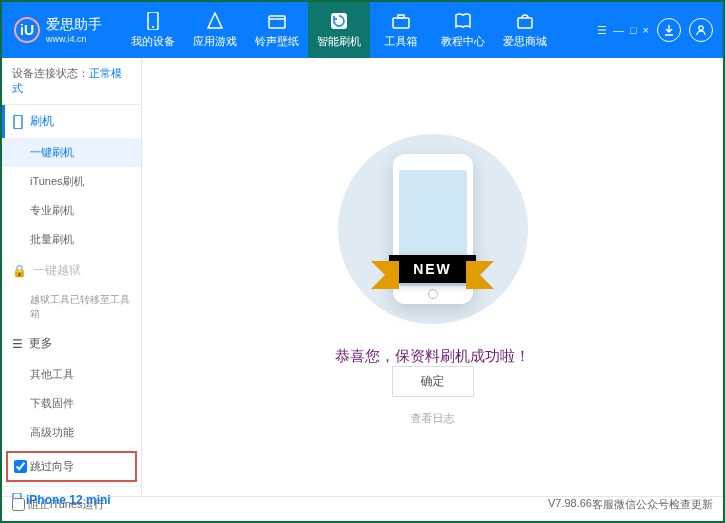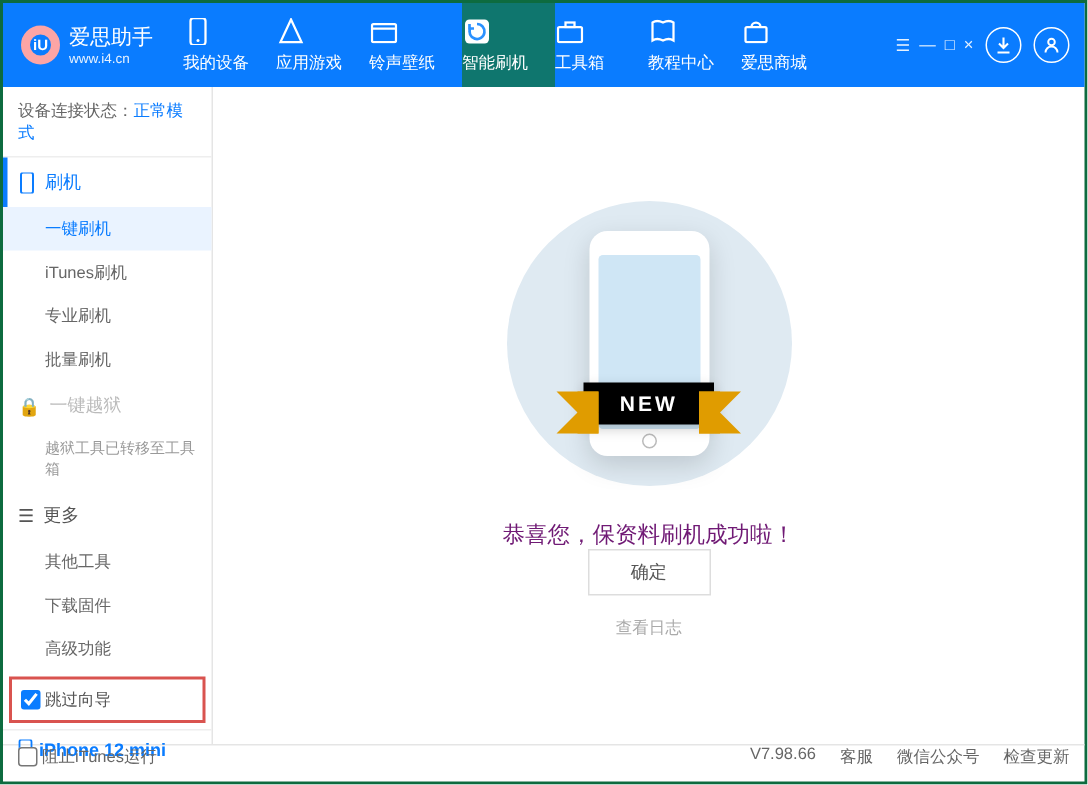--- a/index.html
+++ b/index.html
@@ -1,25 +1,25 @@
 <!DOCTYPE html>
 <html><head>
 <meta charset="utf-8">
 <style>
 *{margin:0;padding:0;box-sizing:border-box;font-family:"Microsoft YaHei",Arial,sans-serif}
 body{background:#f5f5f5;width:725px;height:523px;overflow:hidden}
 .wrap{border:2px solid #0d6b3f;width:725px;height:523px;background:#fff;position:relative}
 .titlebar{height:56px;background:#0a7cff;display:flex;align-items:center;color:#fff}
 .logo{display:flex;align-items:center;padding:0 12px;gap:6px}
-.logo-icon{width:26px;height:26px;border:6px solid #fca5a5;border-radius:50%;display:flex;align-items:center;justify-content:center;font-weight:bold;font-size:10px}
+.logo-icon{width:26px;height:26px;border:2px solid #fca5a5;border-radius:50%;display:flex;align-items:center;justify-content:center;font-weight:bold;font-size:14px}
 .logo-txt{display:flex;flex-direction:column}
 .logo-title{font-size:14px;font-weight:normal}
 .logo-url{font-size:9px;opacity:.9}
 .navs{display:flex;height:100%;margin-left:8px}
-.nav{width:62px;display:flex;flex-direction:column;align-items:flex-start;justify-content:center;gap:3px;cursor:pointer;font-size:11px}
+.nav{width:62px;display:flex;flex-direction:column;align-items:center;justify-content:center;gap:3px;cursor:pointer;font-size:11px}
 .nav.active{background:#0f766e}
 .nav-ico{width:20px;height:20px;display:flex;align-items:center;justify-content:center}
 .nav-ico svg{fill:#fff}
 .titlebar-right{margin-left:auto;display:flex;align-items:center;gap:8px;padding-right:10px}
 .win-ctrl{display:flex;gap:6px;font-size:11px}
 .win-ctrl span{cursor:pointer;opacity:.9}
 .circ{width:24px;height:24px;border:1.5px solid #fff;border-radius:50%;display:flex;align-items:center;justify-content:center;cursor:pointer}
 .body{display:flex;height:calc(100% - 56px - 25px)}
 .sidebar{width:140px;border-right:1px solid #e5e5e5;display:flex;flex-direction:column;font-size:12px;color:#333}
 .status{padding:8px 10px;font-size:11px;color:#666;border-bottom:1px solid #eee}
@@ -41,21 +41,21 @@
 .phone-scr{position:absolute;top:16px;left:6px;right:6px;bottom:18px;background:#cfe6f5;border-radius:3px}
 .phone-btn{position:absolute;bottom:5px;left:50%;transform:translateX(-50%);width:10px;height:10px;border:1.5px solid #bbb;border-radius:50%}
 .ribbon{position:absolute;z-index:3;bottom:46px;background:#000000;color:#fff;font-weight:900;font-size:14px;padding:6px 24px;letter-spacing:2px;box-shadow:0 3px 8px rgba(0,0,0,.2)}
 .ribbon::before,.ribbon::after{content:"";position:absolute;top:6px;width:0;height:0;border:14px solid #e09c00}
 .ribbon::before{left:-18px;border-left-color:transparent}
 .ribbon::after{right:-18px;border-right-color:transparent}
 .msg{font-size:15px;color:#701a75;margin-top:18px}
 .okbtn{border:1px solid #ddd;background:#fff;padding:6px 28px;font-size:12px;color:#555;cursor:pointer}
 .loglink{margin-top:14px;font-size:11px;color:#aaa;cursor:pointer}
 .statusbar{height:16px;border-top:1px solid #e5e5e5;display:flex;align-items:center;font-size:11px;color:#666;padding:0 10px}
-.statusbar .right{margin-left:auto;display:flex;gap:16px}
+.statusbar .right{margin-left:auto;display:flex;}
 .sb-item{cursor:pointer}
 .lock{color:#bbb}
 </style>
 </head>
 <body>
 
 <div class="wrap">
   <div class="titlebar">
     <div class="logo">
       <div class="logo-icon">iU</div>

